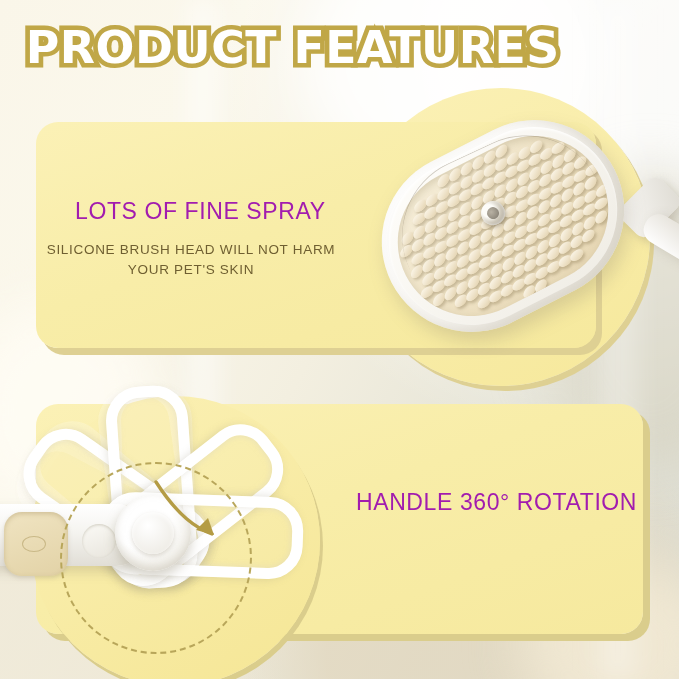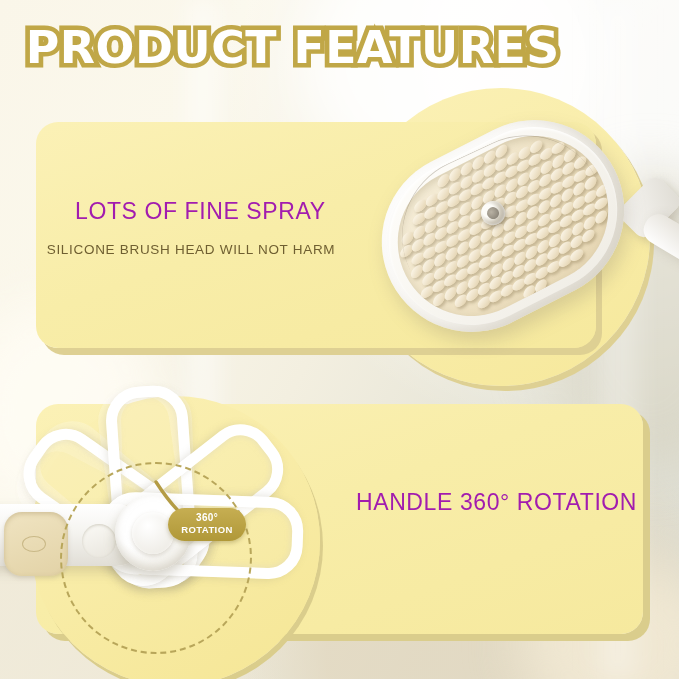--- a/index.html
+++ b/index.html
@@ -333,20 +333,21 @@
           </div>
       </div>
       <div class="pad-seam"></div>
       <div class="nozzle"></div>
     </div>
   </div>
 
   <div class="txt t-head c1-head">LOTS OF FINE SPRAY</div>
   <div class="txt t-sub c1-sub">
     <div>SILICONE BRUSH HEAD WILL NOT HARM</div>
+    <div>YOUR PET'S SKIN</div>
   </div>
 
   <div class="card card2"></div>
   <div class="disc disc2"></div>
 
   <div class="rot">
     <div class="loop g2" style="transform:rotate(-62deg)"></div>
     <div class="loop g2" style="transform:rotate(-56deg)"></div>
     <div class="loop g" style="transform:rotate(-50deg)"></div>
     <div class="loop g" style="transform:rotate(-8deg)"></div>
@@ -361,22 +362,18 @@
     <div class="btn-sm"></div>
     <div class="hub"></div>
     <div class="hub-in"></div>
     <div class="dash"></div>
     <svg class="arrow" viewBox="0 0 80 80">
       <path d="M4 10 C 26 44, 44 56, 60 62" fill="none" stroke="#b49c45" stroke-width="3.4" stroke-linecap="round"></path>
       <path d="M62 63 L 44 58 L 56 46 Z" fill="#b49c45"></path>
     </svg>
   </div>
 
-  <div class="badge">
-    <div class="b1">360°</div>
-    <div class="b2">ROTATION</div>
-  </div>
 
   <div class="txt t-head c2-head">HANDLE 360° ROTATION</div>
   <div class="txt t-sub c2-sub">
   </div>
 
 </div>
 
 </body></html>

